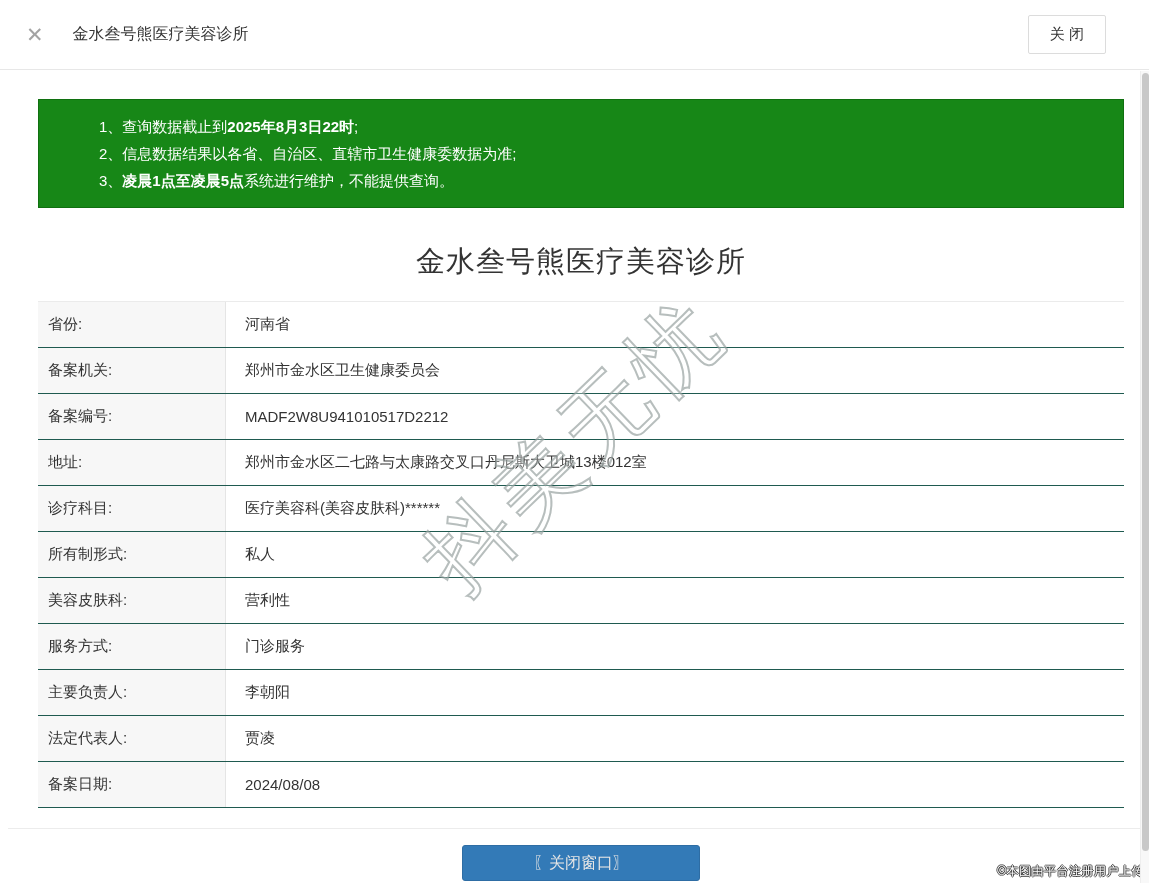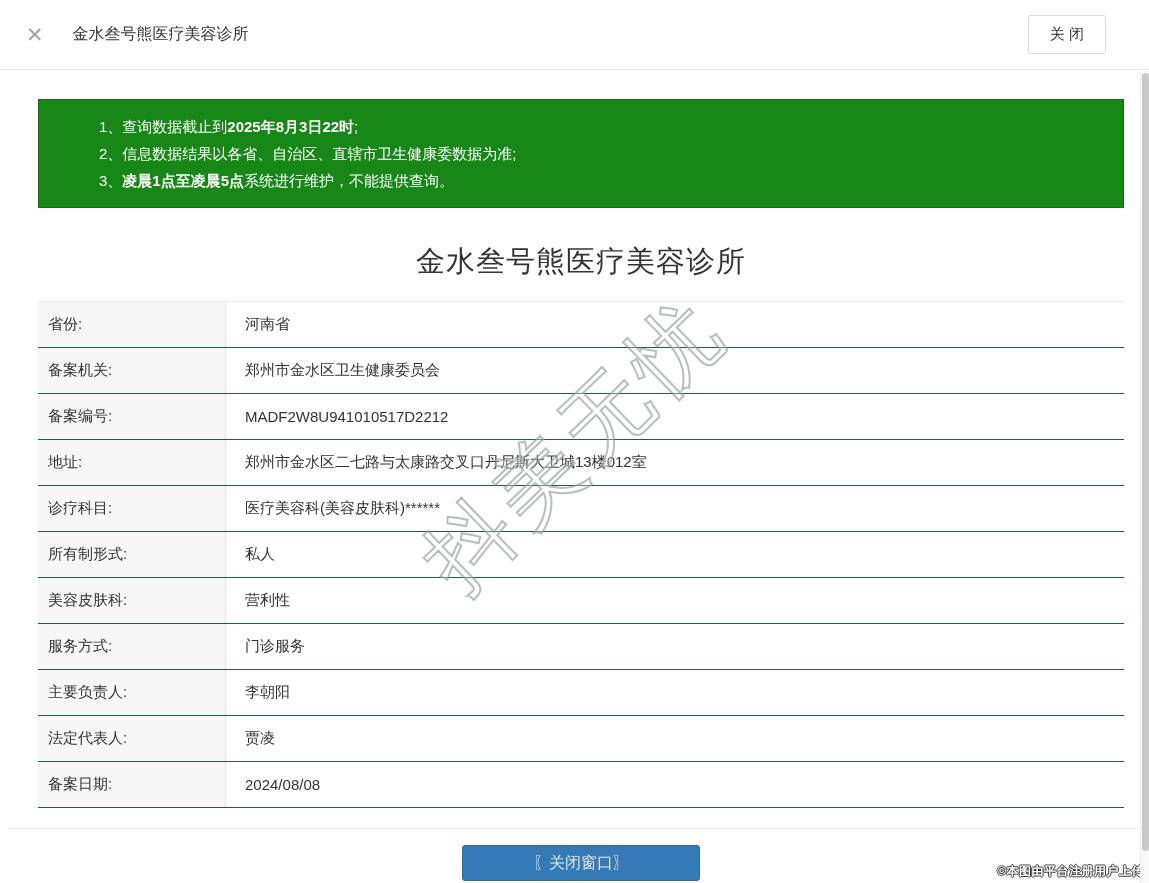--- a/index.html
+++ b/index.html
@@ -130,21 +130,21 @@
     color: rgba(255, 255, 255, 0.30);
     -webkit-text-stroke: 2px rgba(145, 155, 153, 0.65);
     pointer-events: none;
     z-index: 5;
   }
   .copyright {
     position: absolute;
     right: 5px;
     bottom: 3px;
     font-size: 12px;
-    font-weight: bold;
+    font-weight: normal;
     color: #fff;
     text-shadow: -1px 0 0 #3a3a3a, 1px 0 0 #3a3a3a, 0 -1px 0 #3a3a3a, 0 1px 0 #3a3a3a;
     z-index: 6;
     letter-spacing: 0.5px;
   }
 
   
   .scrollbar {
     position: absolute;
     top: 71px;

